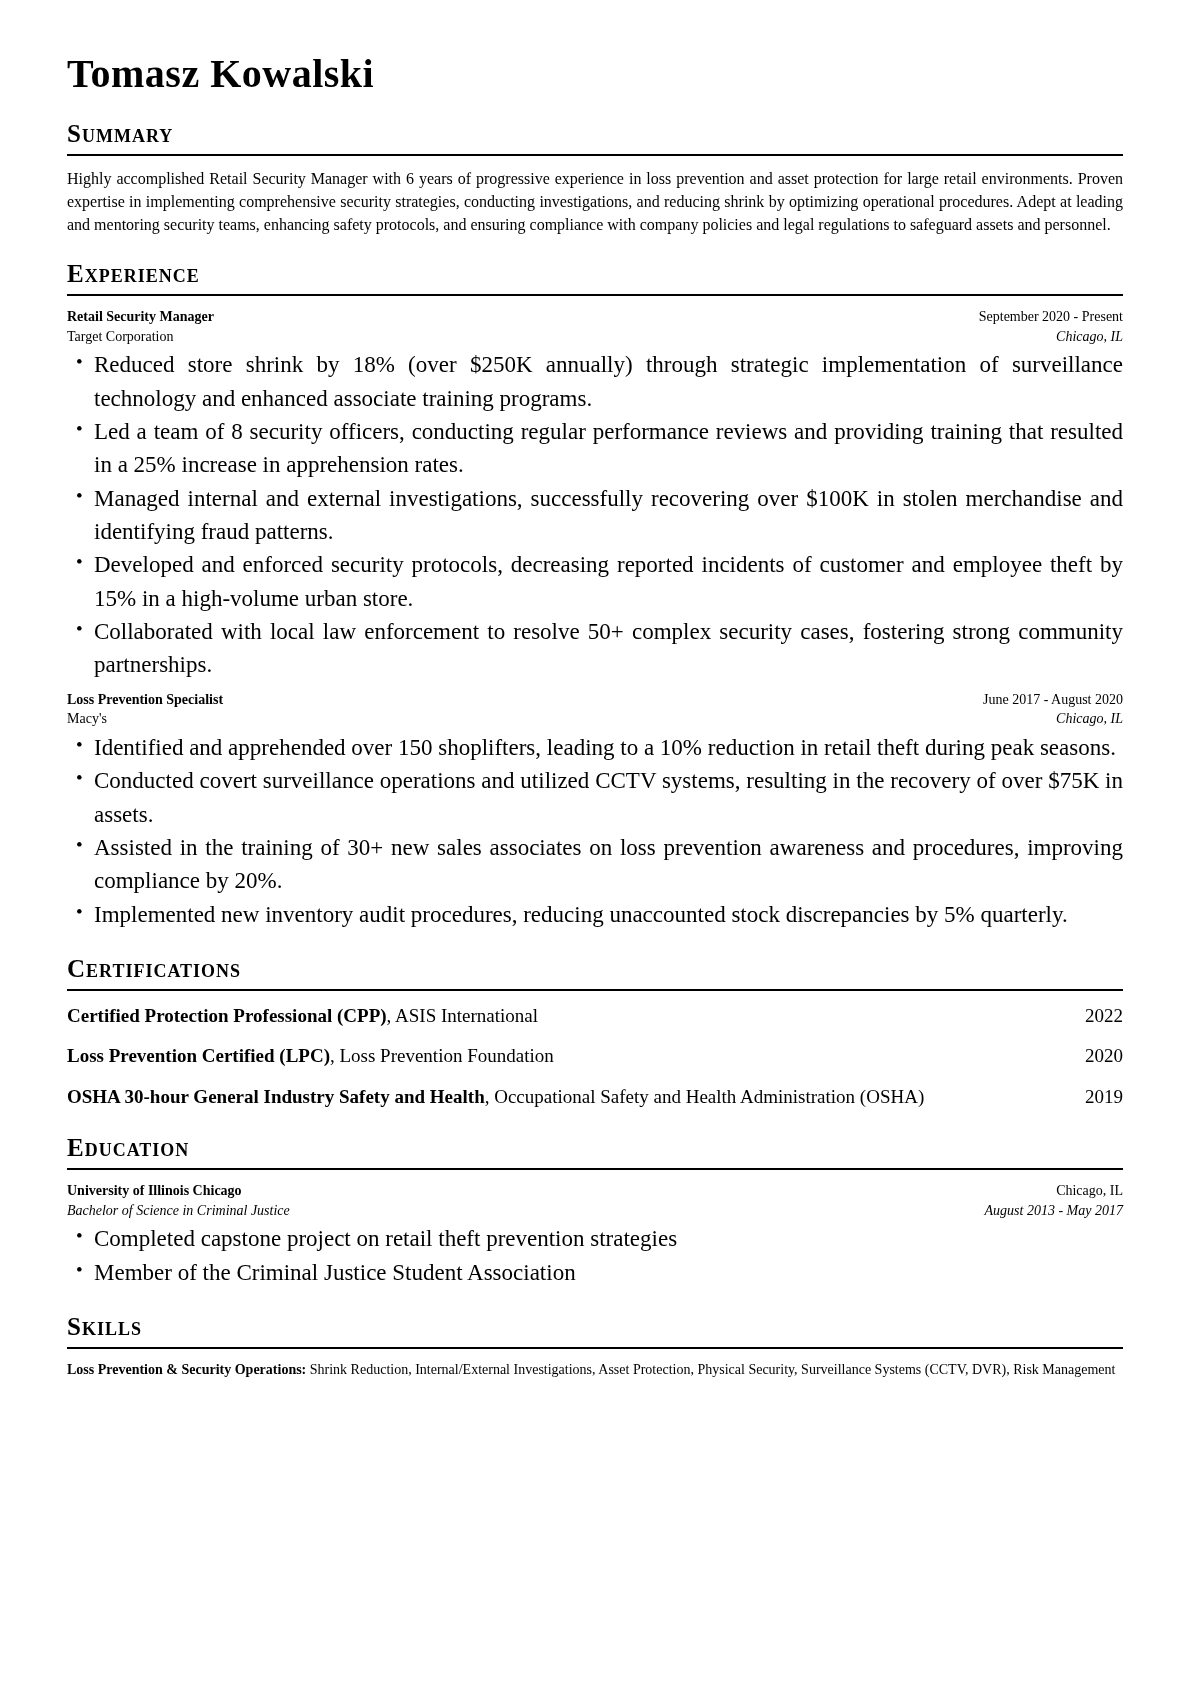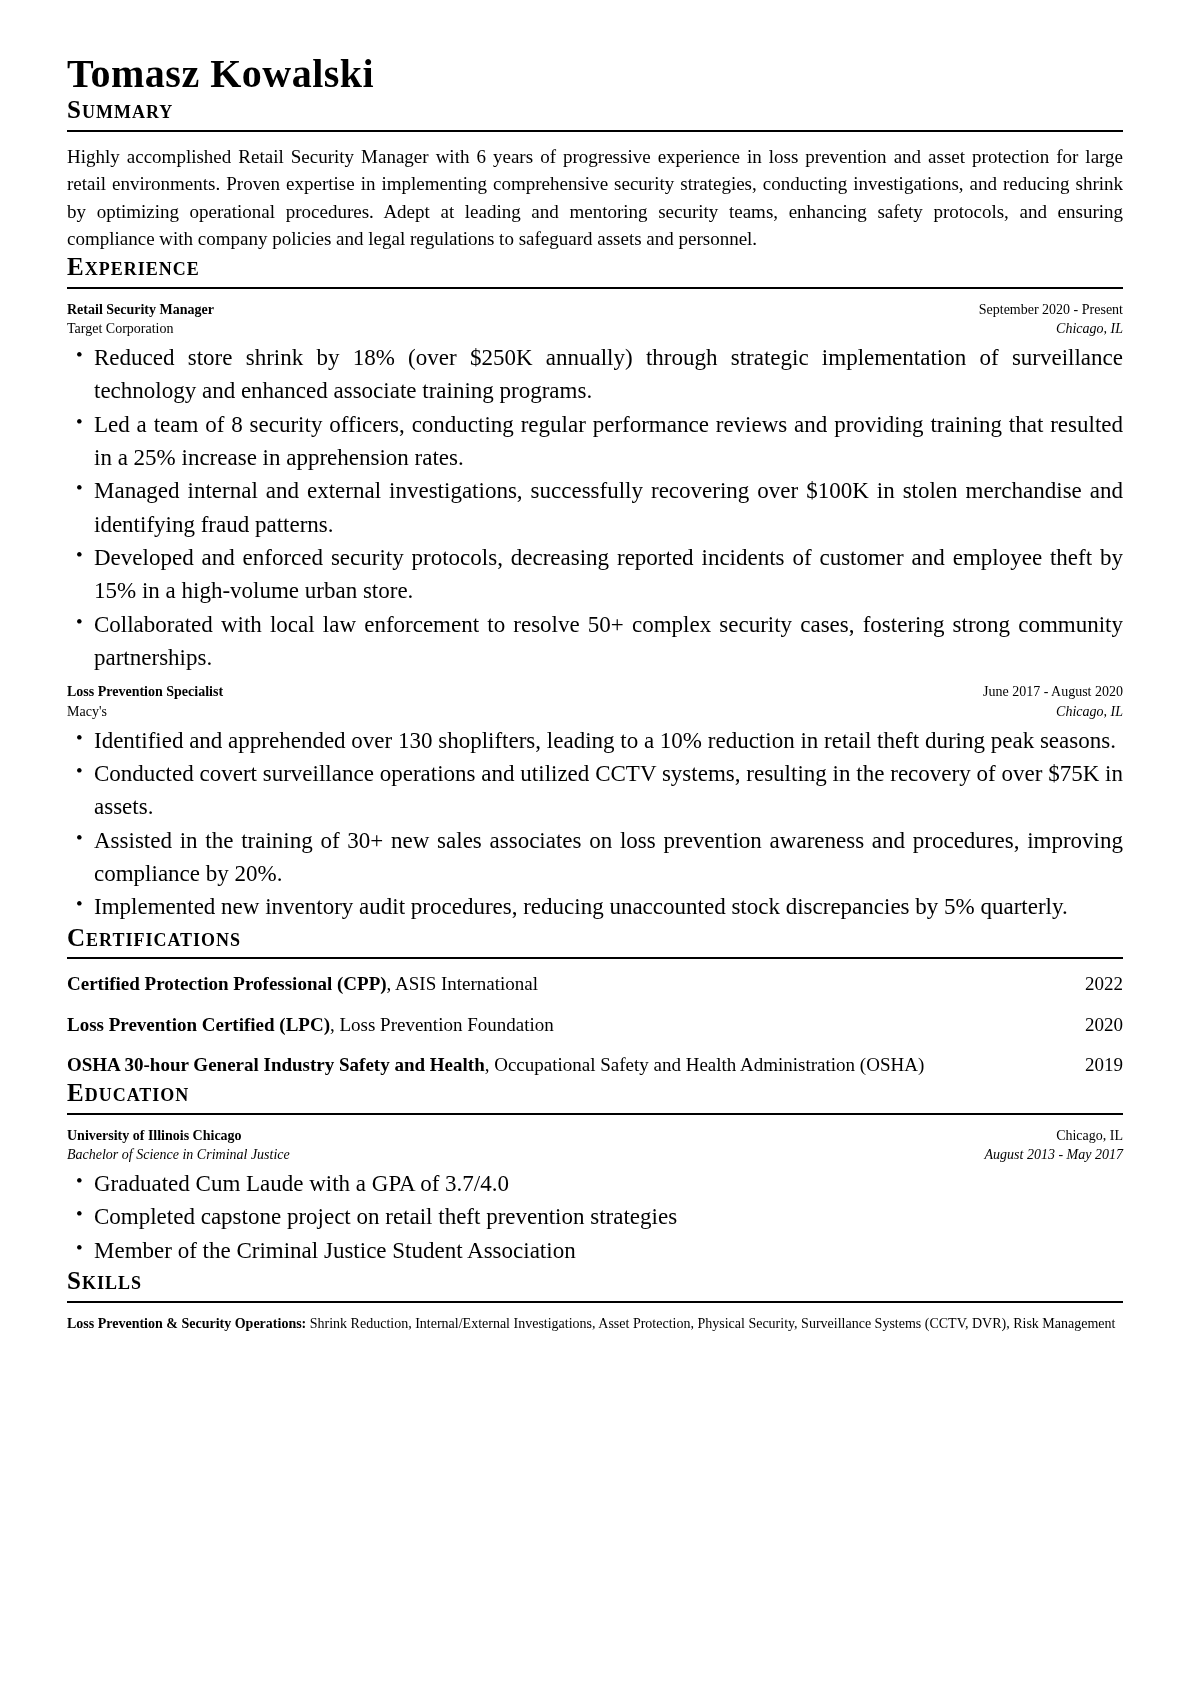--- a/index.html
+++ b/index.html
@@ -34,33 +34,33 @@
     padding: 0 14px;
     font-size: 19px;
   }
   .email {
     color: #000000;
     text-decoration: underline;
     text-underline-offset: 3px;
     cursor: pointer;
   }
   
-  .section { }
+  .section { margin-top: 24px; }
   .sec-title {
     font-size: 25px;
     font-weight: bold;
     font-variant: small-caps;
     letter-spacing: 1px;
     line-height: 1.15;
     padding-bottom: 5px;
     border-bottom: 2.5px solid #000000;
     margin-bottom: 11px;
   }
   .body-text {
-    font-size: 19px;
+    font-size: 16px;
     line-height: 1.45;
     text-align: justify;
     hyphens: auto;
   }
   
   .entry { margin-top: 8px; }
   .entry:first-of-type { margin-top: 0; }
   .entry-row {
     display: flex;
     justify-content: space-between;
@@ -147,21 +147,21 @@
     <div class="entry">
       <div class="entry-row">
         <span class="b">Loss Prevention Specialist</span>
         <span>June 2017 - August 2020</span>
       </div>
       <div class="entry-row">
         <span>Macy's</span>
         <span class="it">Chicago, IL</span>
       </div>
       <ul class="bullets">
-        <li>Identified and apprehended over 130 shoplifters, leading to a 10% reduction in retail theft during peak seasons.</li>
+        <li>Identified and apprehended over 150 shoplifters, leading to a 10% reduction in retail theft during peak seasons.</li>
         <li>Conducted covert surveillance operations and utilized CCTV systems, resulting in the recovery of over $75K in assets.</li>
         <li>Assisted in the training of 30+ new sales associates on loss prevention awareness and procedures, improving compliance by 20%.</li>
         <li>Implemented new inventory audit procedures, reducing unaccounted stock discrepancies by 5% quarterly.</li>
       </ul>
     </div>
   </section>
 
   <section class="section">
     <h2 class="sec-title">Certifications</h2>
 
@@ -187,21 +187,20 @@
     <div class="entry">
       <div class="entry-row">
         <span class="b">University of Illinois Chicago</span>
         <span>Chicago, IL</span>
       </div>
       <div class="entry-row">
         <span class="it">Bachelor of Science in Criminal Justice</span>
         <span class="it">August 2013 - May 2017</span>
       </div>
       <ul class="bullets">
-        <li>Graduated Cum Laude with a GPA of 3.7/4.0</li>
         <li>Completed capstone project on retail theft prevention strategies</li>
         <li>Member of the Criminal Justice Student Association</li>
       </ul>
     </div>
   </section>
 
   <section class="section">
     <h2 class="sec-title">Skills</h2>
     <p class="skill-line"><span class="b">Loss Prevention &amp; Security Operations:</span> <span>Shrink Reduction, Internal/External Investigations, Asset Protection, Physical Security, Surveillance Systems (CCTV, DVR), Risk Management</span></p>
   </section>

